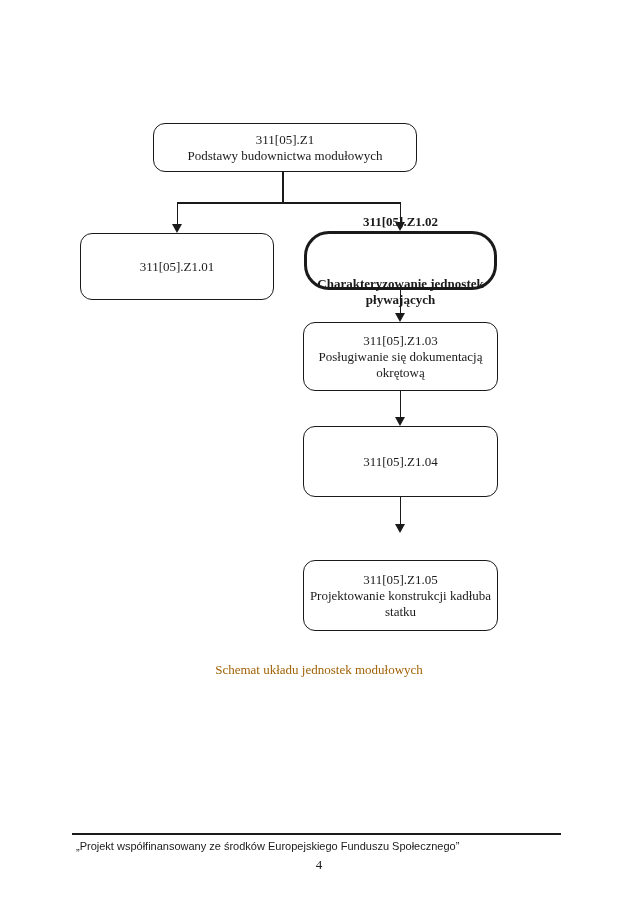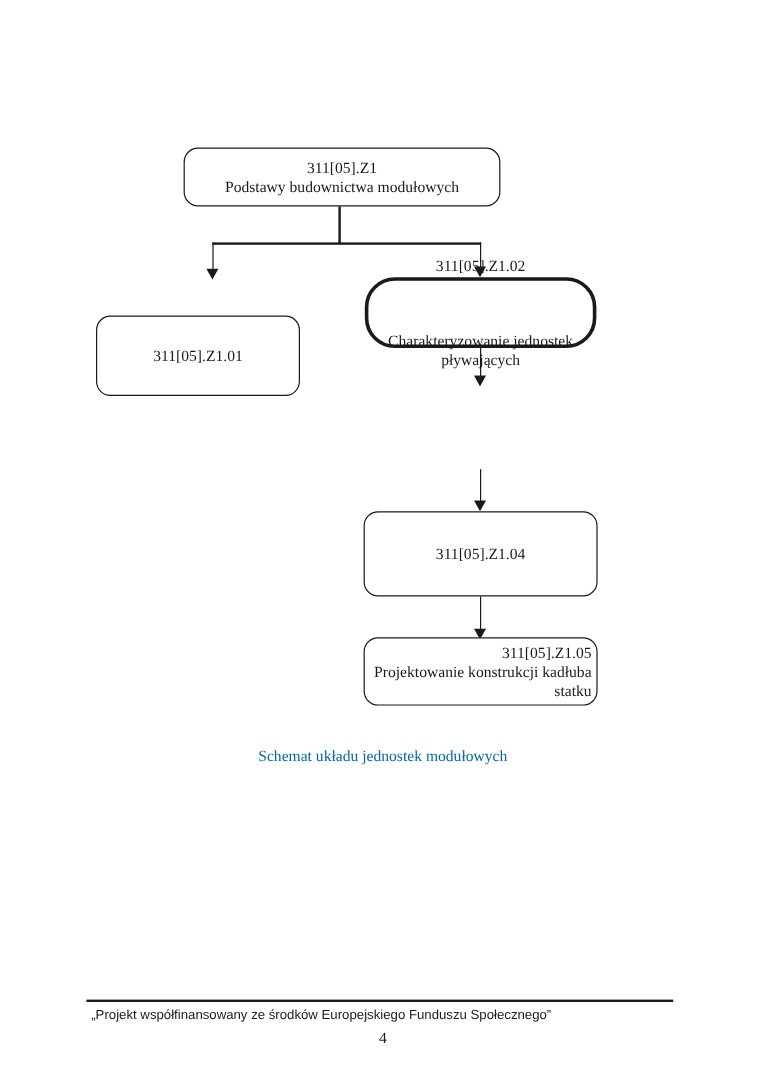--- a/index.html
+++ b/index.html
@@ -30,31 +30,31 @@
     align-items: center;
     justify-content: center;
     text-align: center;
     font-size: 13px;
     line-height: 16px;
     padding: 2px 4px;
   }
   .node .code, .node .label { width: 100%; }
   .node.bold {
     border-width: 3px;
-    font-weight: normal;
+    font-weight: bold;
     border-radius: 25px;
     gap: 46px;
   }
 
   .node-z1   { left: 153px; top: 123px; width: 264px; height: 49px; }
-  .node-z101 { left:  80px; top: 233px; width: 170px; height: 67px; margin-top: 30px; }
+  .node-z101 { left:  80px; top: 233px; width: 194px; height: 67px; }
   .node-z102 { left: 304px; top: 231px; width: 193px; height: 59px; }
   .node-z103 { left: 303px; top: 322px; width: 195px; height: 69px; }
   .node-z104 { left: 303px; top: 426px; width: 195px; height: 71px; }
-  .node-z105 { left: 303px; top: 531px; width: 195px; height: 57px; text-align: right; }
+  .node-z105 { left: 303px; top: 560px; width: 195px; height: 71px; }
 
   
   .hline, .vline {
     position: absolute;
     background: #1a1a1a;
   }
   .vline { width: 1.5px; }
   .hline { height: 1.5px; }
 
   .conn-top-stem   { left: 282px;   top: 172px; height: 31px; }
@@ -77,25 +77,25 @@
   .arr-left  { left: 172.2px; top: 224px; }
   .arr-right { left: 395.2px; top: 222px; }
   .arr-2     { left: 395.2px; top: 313px; }
   .arr-3     { left: 395.2px; top: 417px; }
   .arr-4     { left: 395.2px; top: 524px; }
 
   
   .caption {
     position: absolute;
     left: 0;
-    top: 622px;
+    top: 662px;
     width: 638px;
     text-align: center;
     font-size: 13px;
-    color: #0369a1;
+    color: #a16207;
   }
 
   
   .footer-rule {
     position: absolute;
     left: 72px;
     top: 833px;
     width: 489px;
     height: 1.5px;
     background: #1a1a1a;
@@ -142,20 +142,24 @@
   </div>
 
   <div class="node bold node-z102">
     <div class="code">311[05].Z1.02</div>
     <div class="label">Charakteryzowanie jednostek pływających</div>
   </div>
 
   <div class="vline conn-s2"></div>
   <div class="arrow-down arr-2"></div>
 
+  <div class="node node-z103">
+    <div class="code">311[05].Z1.03</div>
+    <div class="label">Posługiwanie się dokumentacją okrętową</div>
+  </div>
 
   <div class="vline conn-s3"></div>
   <div class="arrow-down arr-3"></div>
 
   <div class="node node-z104">
     <div class="code">311[05].Z1.04</div>
   </div>
 
   <div class="vline conn-s4"></div>
   <div class="arrow-down arr-4"></div>

